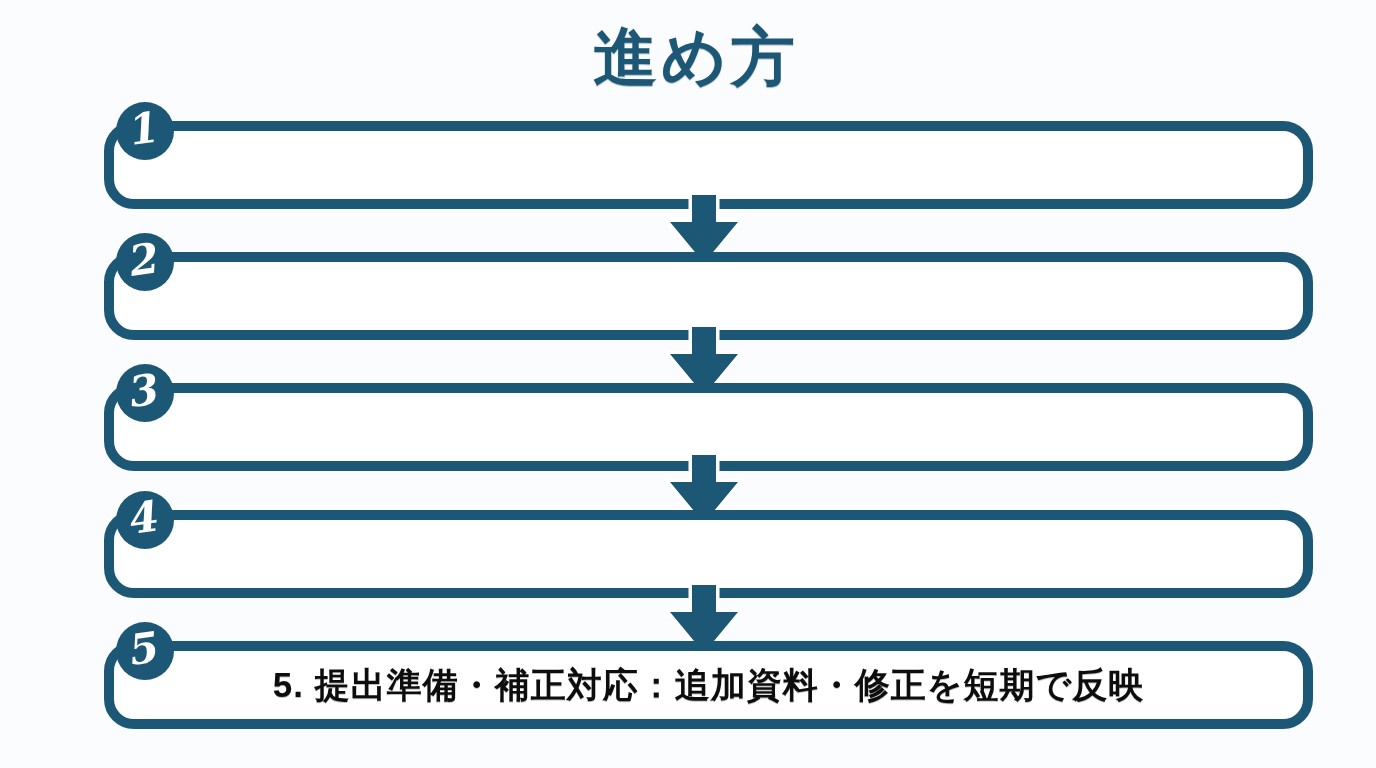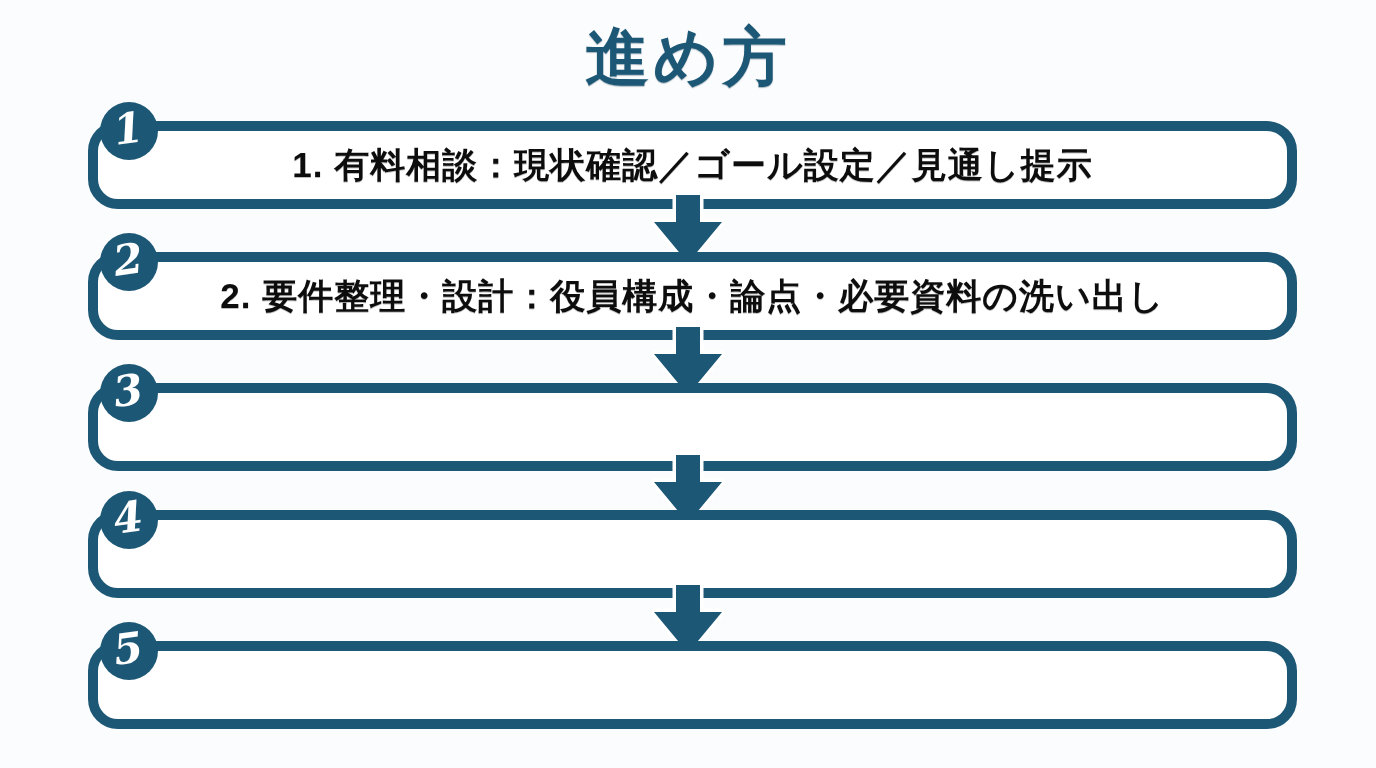--- a/index.html
+++ b/index.html
@@ -8,21 +8,21 @@
     --bg:#fbfcfd;
     --badge-text:#ffffff;
   }
   *{margin:0;padding:0;box-sizing:border-box;}
   html,body{width:1376px;height:768px;overflow:hidden;}
   body{
     background:var(--bg);
     font-family:"Liberation Sans","DejaVu Sans",sans-serif;
     position:relative;
   }
-  .canvas{position:absolute;inset:0;}
+  .canvas{position:absolute;inset:0;margin-left:16px;}
   .title{
     position:absolute;
     top:14px;left:0;width:100%;
     text-align:center;
     font-size:64px;
     font-weight:900;
     letter-spacing:4px;
     color:var(--accent);
     text-shadow:0 1px 1px rgba(10,50,75,.35);
   }
@@ -86,32 +86,30 @@
 <body>
 
 <div class="canvas">
 
   <h1 class="title">進め方</h1>
 
   <div class="step" style="top:121px">
     <span class="badge">
       <span class="badge-num">1</span>
     </span>
-    <span class="step-label">1. 有料相談：現状確認／ゴール設定／見通し提示</span>
   </div>
 
   <svg class="arrow" style="top:194px" viewBox="0 0 80 72">
     <path d="M28,1 L52,1 L52,28 L74,28 L40,69 L6,28 L28,28 Z"></path>
   </svg>
 
   <div class="step" style="top:252px">
     <span class="badge">
       <span class="badge-num">2</span>
     </span>
-    <span class="step-label">2. 要件整理・設計：役員構成・論点・必要資料の洗い出し</span>
   </div>
 
   <svg class="arrow" style="top:326px" viewBox="0 0 80 72">
     <path d="M28,1 L52,1 L52,28 L74,28 L40,69 L6,28 L28,28 Z"></path>
   </svg>
 
   <div class="step" style="top:383px">
     <span class="badge">
       <span class="badge-num">3</span>
     </span>
@@ -128,15 +126,16 @@
   </div>
 
   <svg class="arrow" style="top:584px" viewBox="0 0 80 72">
     <path d="M28,1 L52,1 L52,28 L74,28 L40,69 L6,28 L28,28 Z"></path>
   </svg>
 
   <div class="step" style="top:641px">
     <span class="badge">
       <span class="badge-num">5</span>
     </span>
+    <span class="step-label">5. 提出準備・補正対応：追加資料・修正を短期で反映</span>
   </div>
 
 </div>
 
 </body></html>

